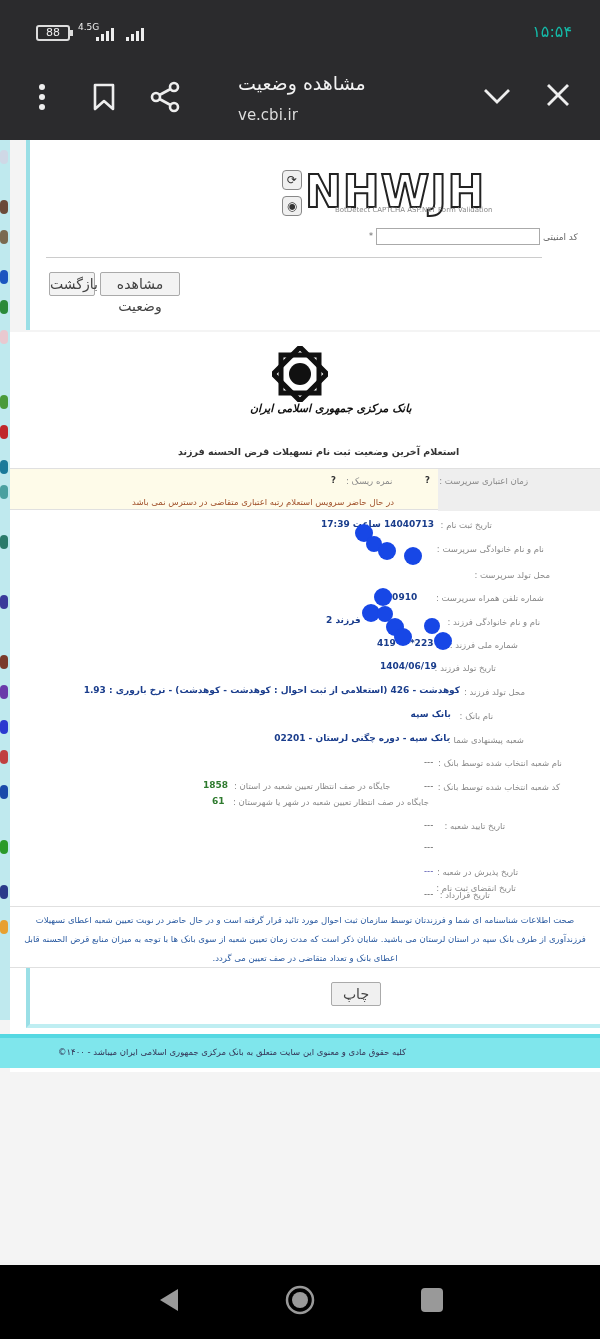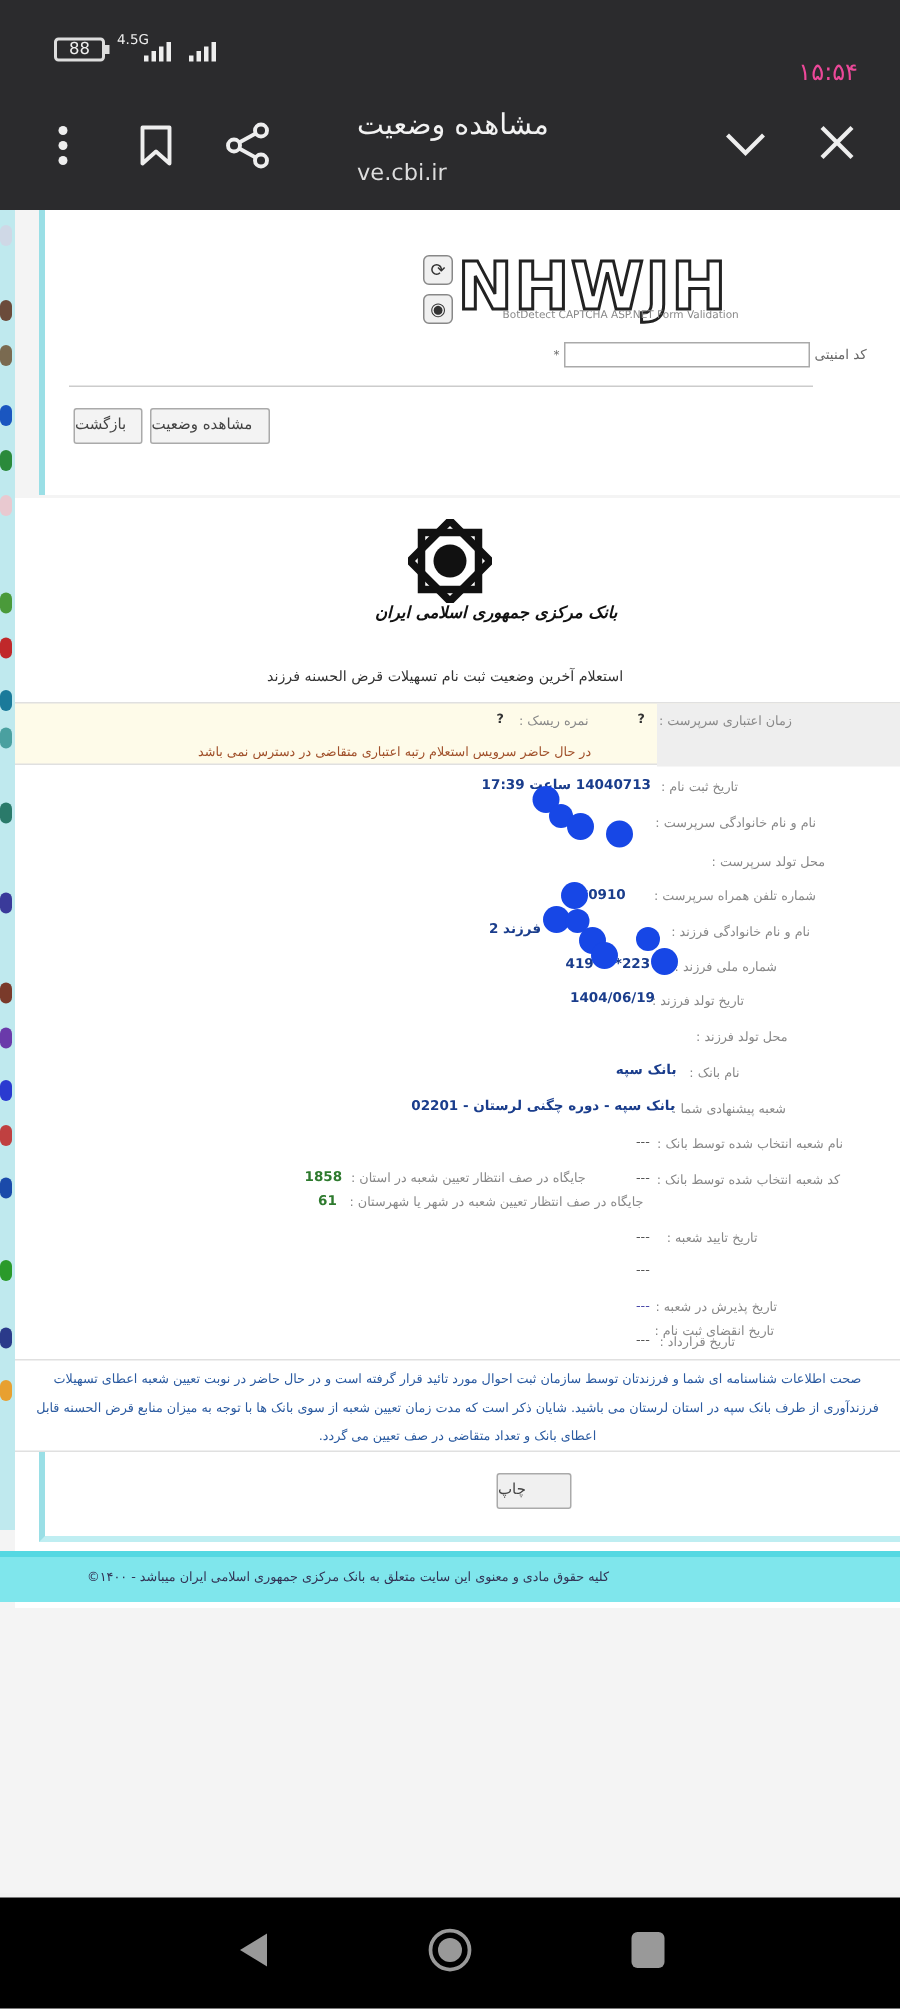--- a/index.html
+++ b/index.html
@@ -3,44 +3,44 @@
 <meta charset="utf-8">
 <style>
   * { box-sizing: border-box; margin: 0; padding: 0; }
   html, body { width: 600px; height: 1339px; overflow: hidden; background: #f2f2f2; font-family: "DejaVu Sans", sans-serif; }
   .statusbar { position: absolute; left: 0; top: 0; width: 600px; height: 62px; background: #2b2b2d; color: #e8e8e8; }
   .battery { position: absolute; left: 36px; top: 25px; width: 34px; height: 16px; border: 2px solid #ddd; border-radius: 3px; font-size: 11px; line-height: 12px; text-align: center; color: #eee; }
   .battery:after { content: ""; position: absolute; right: -5px; top: 3px; width: 3px; height: 6px; background: #ddd; }
   .net { position: absolute; left: 78px; top: 22px; font-size: 9px; color: #eee; }
   .bars { position: absolute; display: flex; align-items: flex-end; gap: 2px; top: 27px; height: 14px; }
   .bars i { display: block; width: 3px; background: #eee; }
-  .clock { position: absolute; right: 28px; top: 22px; font-size: 16px; color: #ec4899; margin-top: 16px; }
+  .clock { position: absolute; right: 28px; top: 22px; font-size: 16px; color: #14b8a6; }
   .toolbar { position: absolute; left: 0; top: 62px; width: 600px; height: 78px; background: #2b2b2d; color: #eee; }
   .tb-icon { position: absolute; color: #f0f0f0; font-size: 28px; line-height: 28px; }
   .tb-title { position: absolute; left: 238px; top: 10px; font-size: 19px; color: #f2f2f2; }
   .tb-url { position: absolute; left: 238px; top: 44px; font-size: 15px; color: #ddd; }
 
   .page { position: absolute; left: 0; top: 140px; width: 600px; height: 1122px; background: #f4f4f4; overflow: hidden; }
   .leftstrip { position: absolute; left: 0; top: 0; width: 10px; height: 880px; background: #bfe9ee; }
   .leftstrip span { position: absolute; left: 0; width: 8px; height: 14px; border-radius: 4px; }
   .frame { position: absolute; left: 26px; top: 0; width: 574px; height: 190px; background: #fff; border-left: 4px solid #9adfe6; }
   .captcha-img { position: absolute; left: 305px; top: 30px; width: 235px; height: 48px; }
   .captcha-text { font-family: "DejaVu Sans", sans-serif; font-size: 44px; letter-spacing: 1px; color: #fff; -webkit-text-stroke: 2px #222; font-weight: bold; line-height: 44px; }
   .captcha-sub { position: absolute; left: 335px; top: 66px; font-size: 7px; color: #888; white-space: nowrap; }
   .cap-btn { position: absolute; left: 282px; width: 20px; height: 20px; border: 1px solid #888; border-radius: 4px; background: #f0f0f0; font-size: 12px; text-align: center; line-height: 18px; color: #333; }
   .code-label { position: absolute; left: 543px; top: 92px; font-size: 9px; color: #666; }
   .code-input { position: absolute; left: 376px; top: 88px; width: 164px; height: 17px; border: 1px solid #aaa; background: #fff; }
   .code-star { position: absolute; left: 369px; top: 92px; font-size: 8px; color: #666; }
   .hr1 { position: absolute; left: 46px; top: 117px; width: 496px; height: 1px; background: #ccc; }
-  .btn { position: absolute; border: 1px solid #aaa; background: #f3f3f3; font-size: 10px; color: #444; text-align: left; border-radius: 2px; }
+  .btn { position: absolute; border: 1px solid #aaa; background: #f3f3f3; font-size: 14px; color: #444; text-align: center; border-radius: 2px; }
 
   .result { position: absolute; left: 10px; top: 192px; width: 590px; height: 740px; background: #fff; }
   .logo { position: absolute; left: 272px; top: 206px; width: 56px; height: 56px; }
   .bank-name { position: absolute; left: 250px; top: 262px; width: 100px; font-family: "DejaVu Serif", serif; font-size: 11px; font-weight: bold; font-style: italic; color: #111; text-align: center; white-space: nowrap; }
-  .inq-title { position: absolute; left: 178px; top: 306px; font-size: 9.5px; color: #333; white-space: nowrap; }
+  .inq-title { position: absolute; left: 178px; top: 306px; font-size: 9.5px; color: #333; white-space: nowrap; font-weight: bold; }
   .credit-box { position: absolute; left: 10px; top: 328px; width: 590px; height: 42px; background: #fefbe9; border-top: 1px solid #e0e0e0; border-bottom: 1px solid #e0e0e0; }
   .credit-box .gray { position: absolute; right: 0; top: 0; width: 162px; height: 42px; background: #eeeeee; }
   .row { position: absolute; font-size: 8.5px; color: #888; white-space: nowrap; direction: rtl; }
   .val { color: #1a3d8c; font-weight: bold; font-size: 9px; }
   .val.green { color: #2e7a2e; }
   .red { color: #a0502a; }
   .blob { position: absolute; background: #1747e6; border-radius: 50%; }
   .note { position: absolute; left: 10px; top: 766px; width: 590px; height: 62px; background: #fff; border-top: 1px solid #e0e0e0; border-bottom: 1px solid #e0e0e0; font-size: 8.5px; color: #2a5aa0; text-align: center; line-height: 19px; direction: rtl; padding: 4px 8px; }
   .footer-frame { position: absolute; left: 26px; top: 828px; width: 574px; height: 60px; background: #fff; border-left: 4px solid #9adfe6; border-bottom: 4px solid #bfeef2; }
   .footer-bar { position: absolute; left: 0; top: 894px; width: 600px; height: 34px; background: #7fe6ec; border-top: 4px solid #55d8e2; }
@@ -179,20 +179,21 @@
   <div class="row" style="right:60px;top:477px">نام و نام خانوادگی فرزند :</div>
   <div class="row val" style="left:326px;top:475px">فرزند 2</div>
 
   <div class="row" style="right:82px;top:500px">شماره ملی فرزند :</div>
   <div class="row val" style="left:377px;top:498px;direction:ltr">419****223</div>
 
   <div class="row" style="right:104px;top:523px">تاریخ تولد فرزند :</div>
   <div class="row val" style="left:380px;top:521px">1404/06/19</div>
 
   <div class="row" style="right:75px;top:547px">محل تولد فرزند :</div>
+  <div class="row val" style="right:140px;top:545px">کوهدشت - 426 (استعلامی از ثبت احوال : کوهدشت - کوهدشت) - نرخ باروری : 1.93</div>
 
   <div class="row" style="right:107px;top:571px">نام بانک :</div>
   <div class="row val" style="right:149px;top:569px">بانک سپه</div>
 
   <div class="row" style="right:76px;top:595px">شعبه پیشنهادی شما :</div>
   <div class="row val" style="right:150px;top:593px">بانک سپه - دوره چگنی لرستان - 02201</div>
 
   <div class="row" style="right:38px;top:618px">نام شعبه انتخاب شده توسط بانک :</div>
   <div class="row" style="left:424px;top:617px;color:#555">---</div>
 

